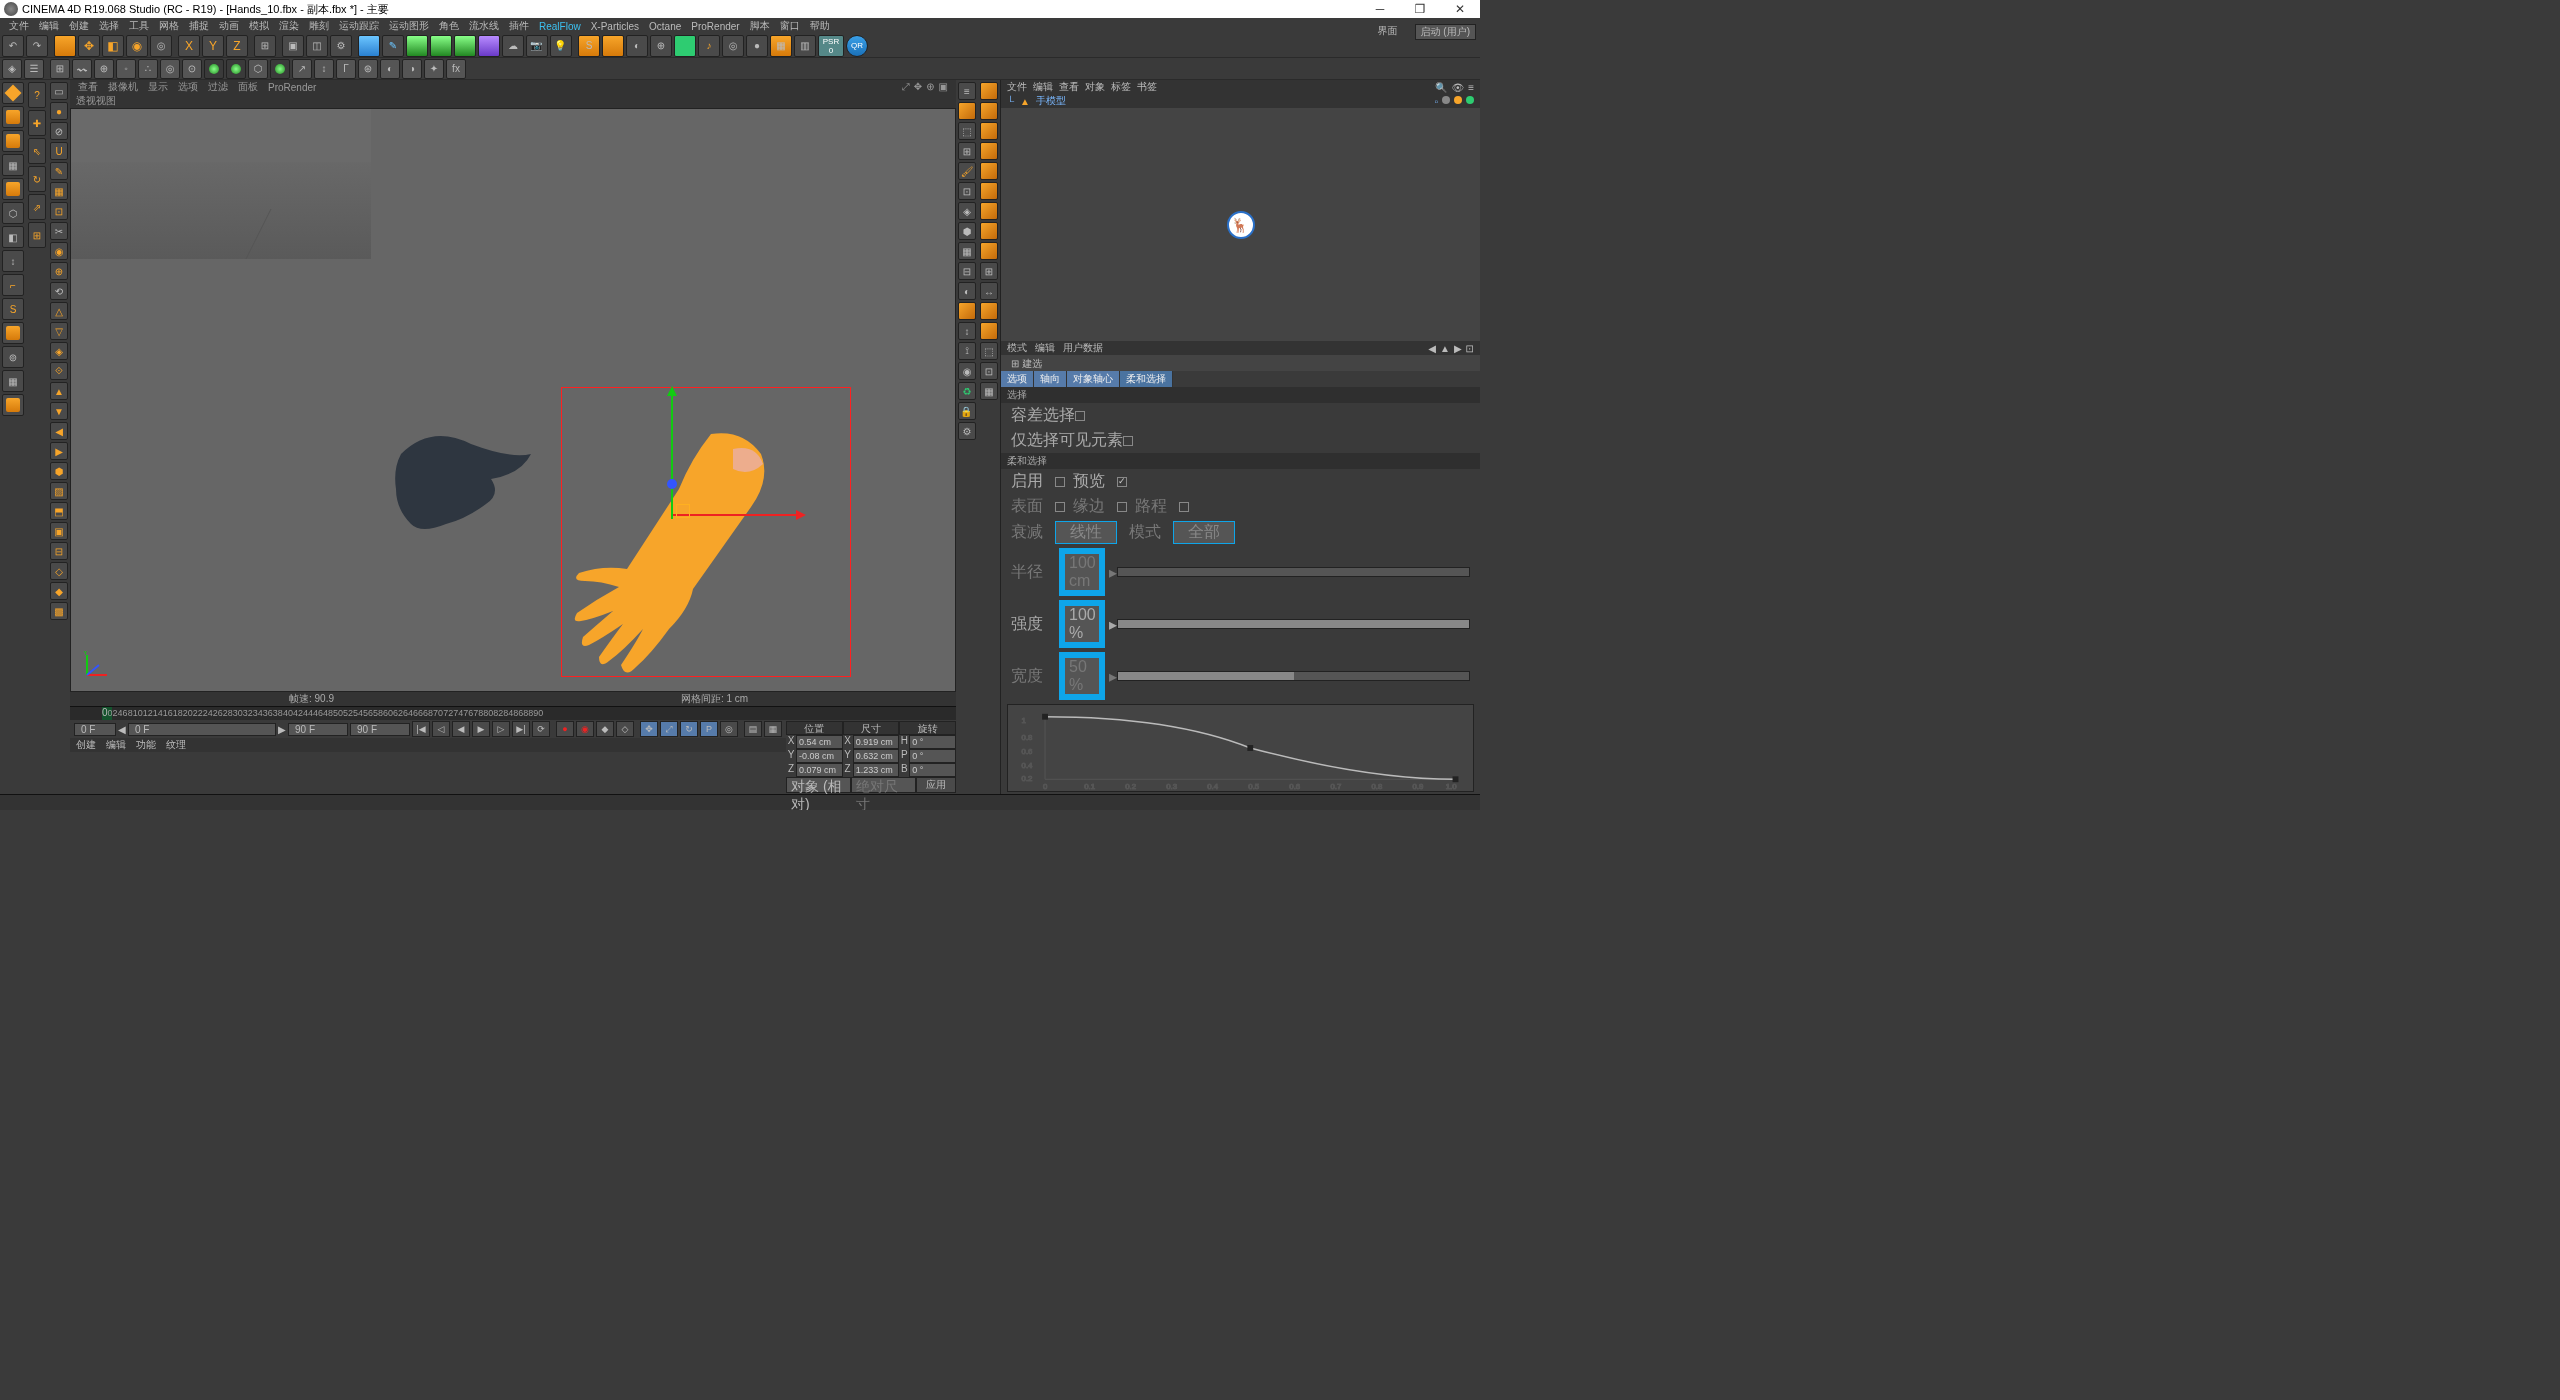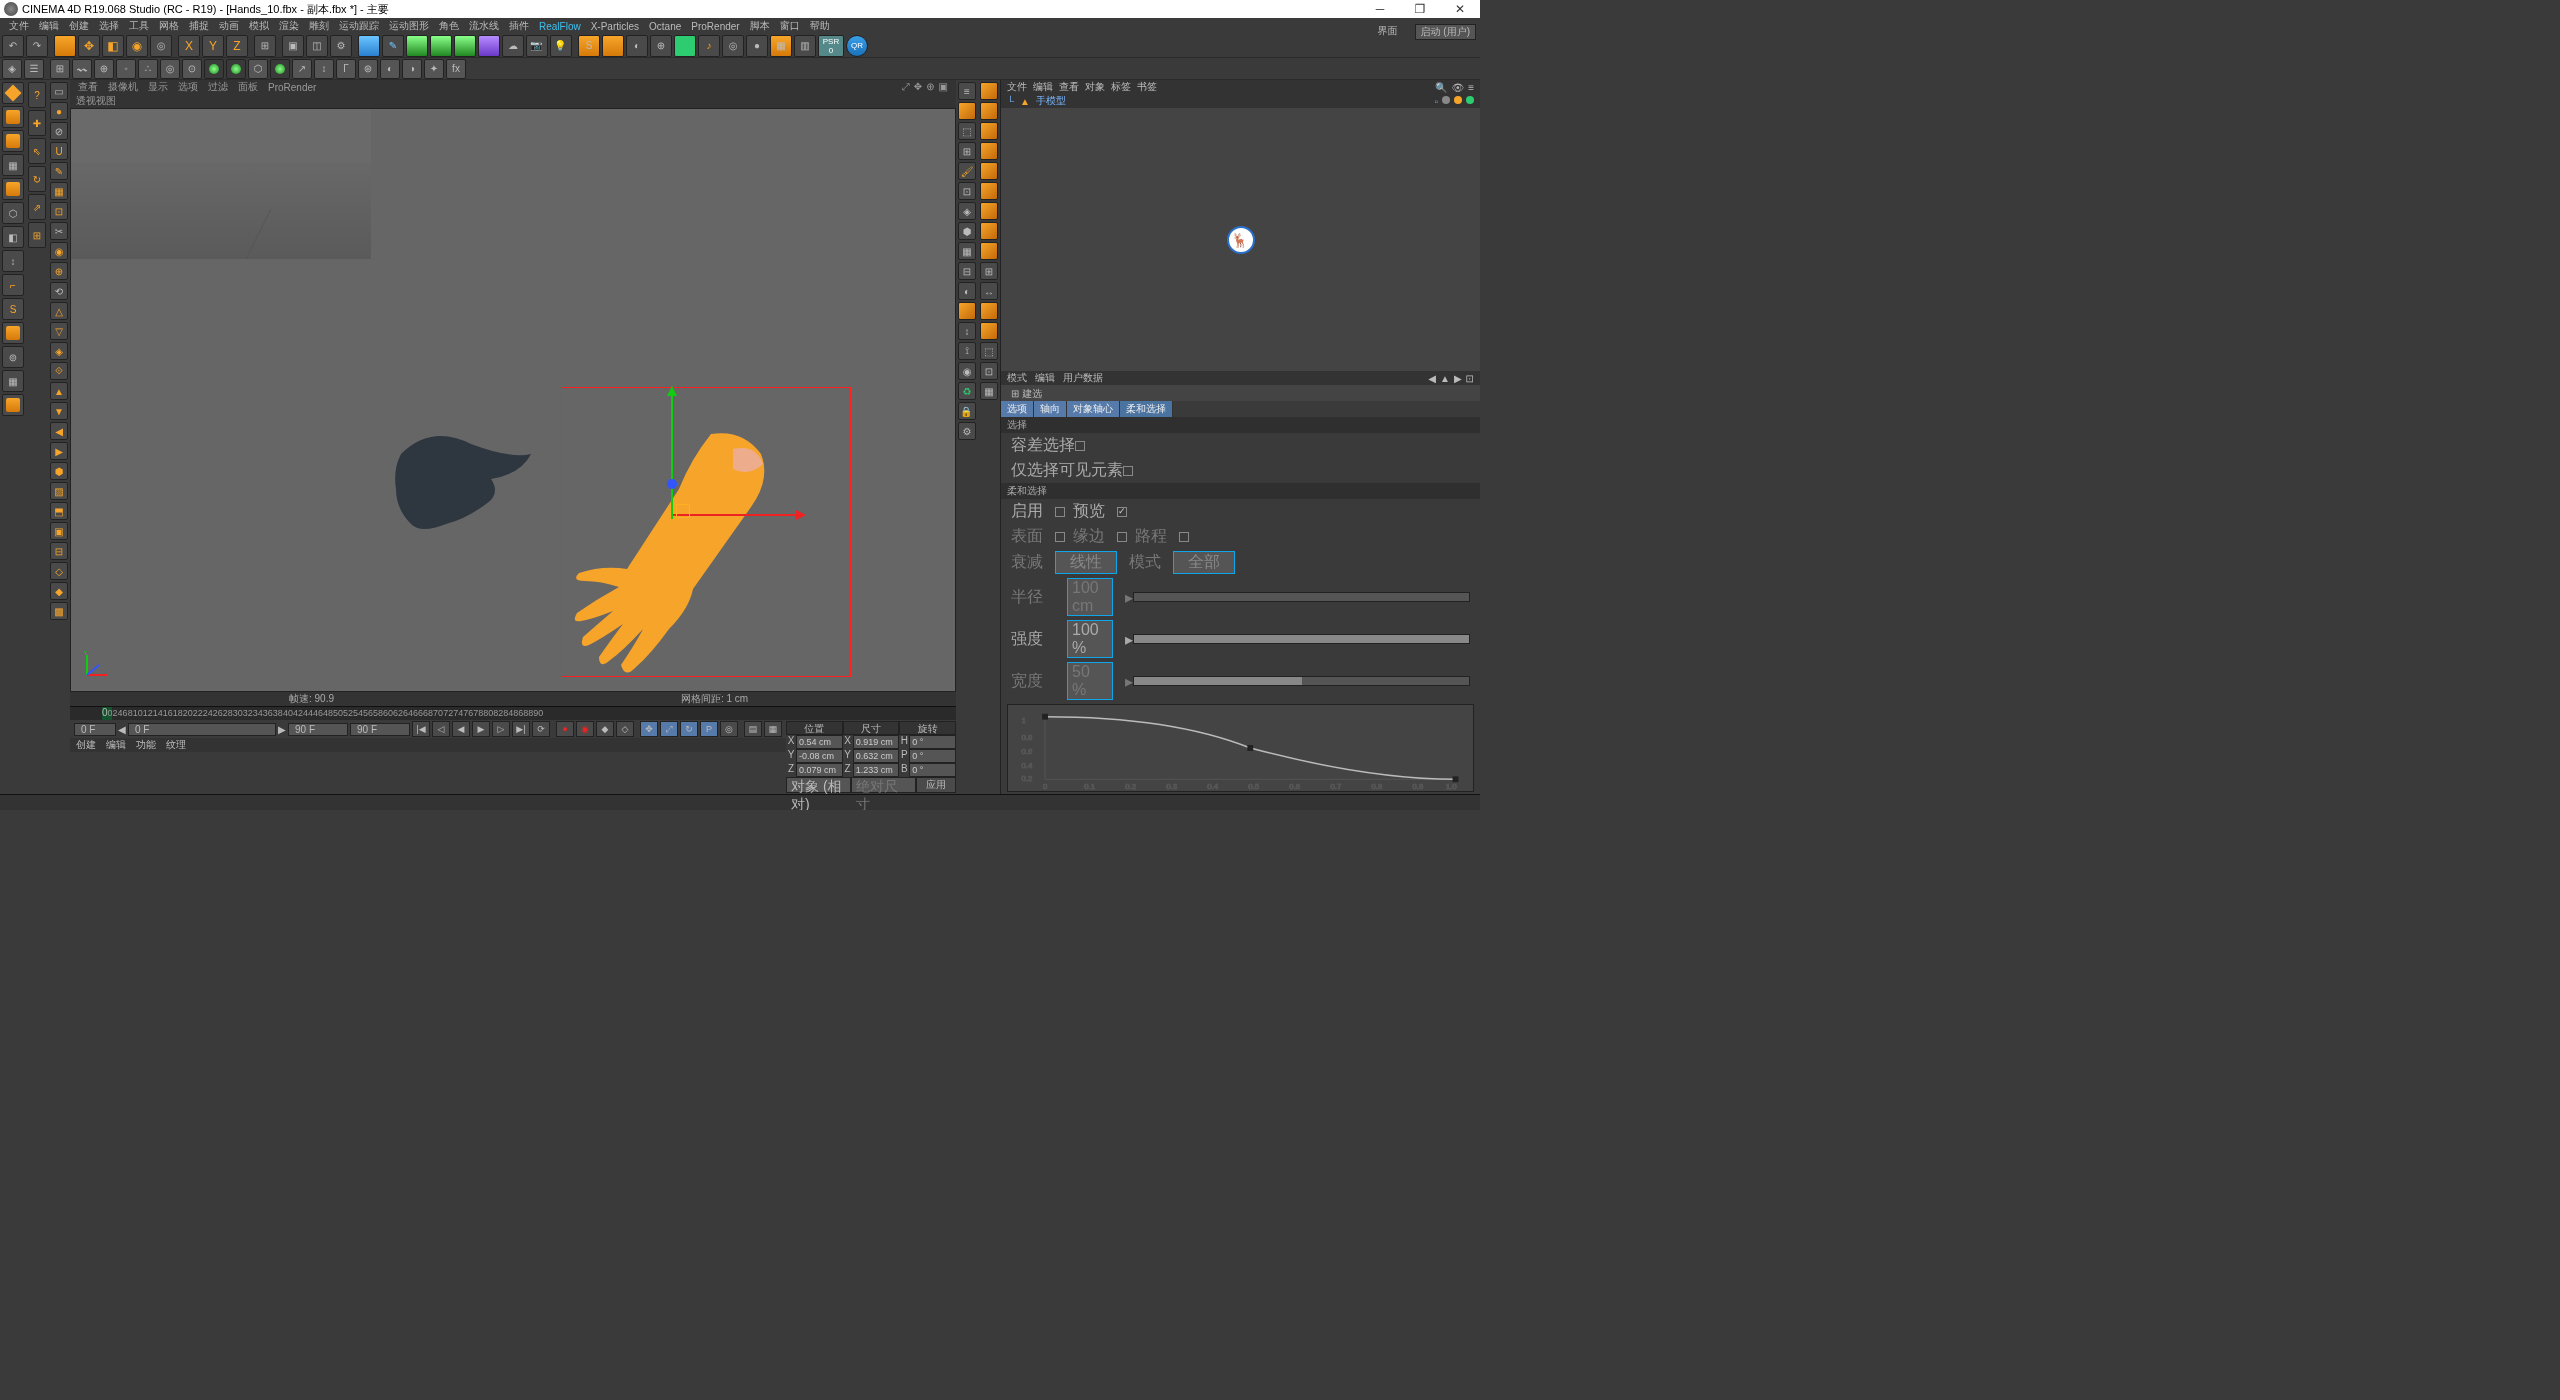--- a/index.html
+++ b/index.html
@@ -95,21 +95,21 @@
 .tabs .tab{background:#567baa;padding:1px 6px;font-size:10px;color:#eee;border-right:1px solid #333;}
 .tabs .tab.active{background:#4a73a0;}
 .section-h{background:#2f2f2f;padding:1px 6px;color:#aaa;font-size:10px;}
 .fieldrow{display:flex;align-items:center;padding:2px 10px;font-size:16px;color:#aaa;}
 .fieldrow label{min-width:44px;}
 .fieldrow .chk{width:10px;height:10px;border:1px solid #888;margin-right:8px;}
 .fieldrow .chkon::after{content:'✓';font-size:9px;display:block;margin-top:-2px;color:#ccc;}
 .fieldrow .sel{background:#555;padding:0 14px;border:1px solid #0ea5e9;color:#888;margin-right:12px;}
 .slider{flex:1;height:10px;border:1px solid #222;background:#555;position:relative;}
 .slider .fill{position:absolute;left:0;top:0;bottom:0;background:#888;}
-.num{width:46px;background:#555;padding:0 4px;border:1px solid #0ea5e9;margin:0 12px;}
+.num{width:46px;background:#555;padding:0 4px;border:6px solid #0ea5e9;margin:0 4px;}
 .graph{height:88px;background:#444;border:1px solid #222;margin:2px 6px;position:relative;}
 .graph svg{width:100%;height:100%;}
 
 
 .timeline{height:14px;background:#2a2a2a;display:flex;align-items:center;position:relative;border-top:1px solid #111;}
 .tl-num{width:18px;text-align:center;font-size:9px;color:#999;}
 .tl-cursor{position:absolute;left:32px;top:0;bottom:0;width:10px;background:#14532d;}
 .timeline-ctrl{height:18px;background:#3a3a3a;display:flex;align-items:center;padding:0 4px;gap:2px;}
 .tfield{background:#555;border:1px solid #222;padding:0 6px;width:42px;font-size:10px;}
 .tfield.long{flex:1;}

